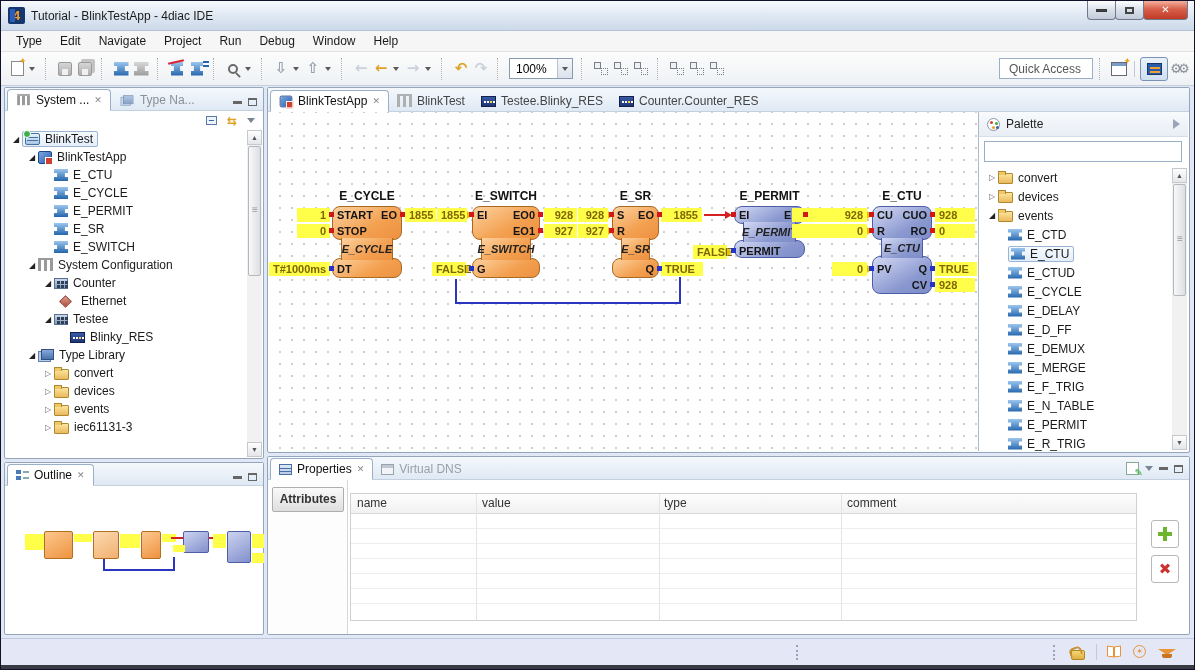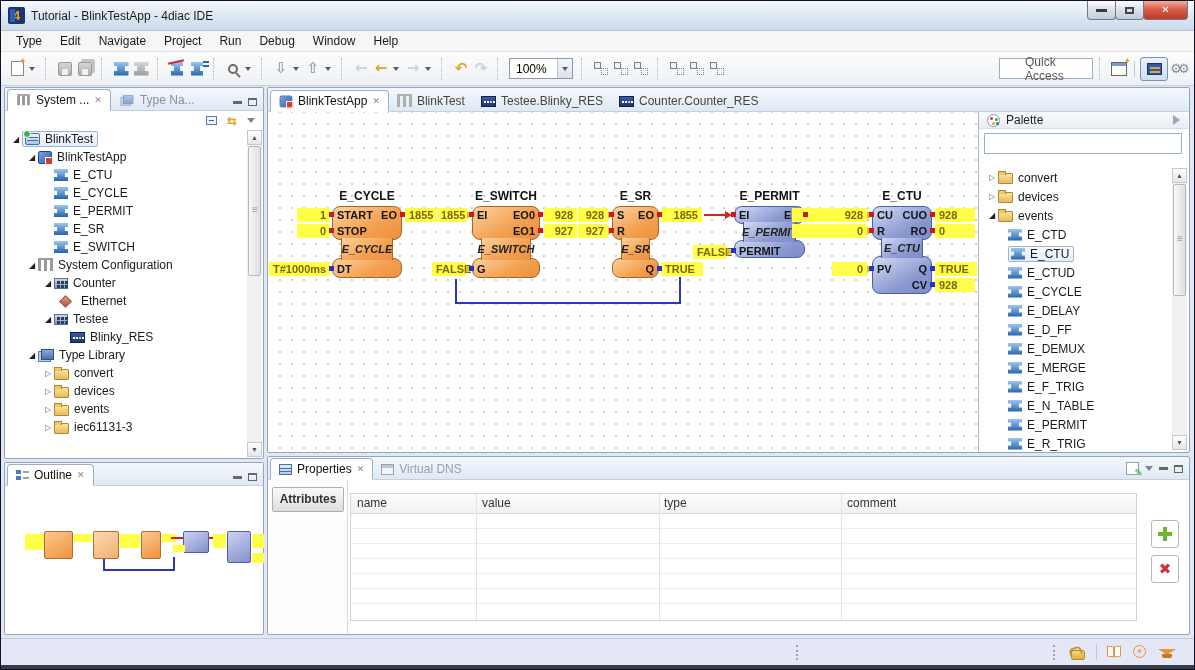--- a/index.html
+++ b/index.html
@@ -46,21 +46,21 @@
   .i-arr { font:bold 15px/15px "DejaVu Sans",sans-serif; }
   .c-pale { color:#c9d0da; } .c-yel { color:#dfa228; } .c-gray { color:#9aa2ae; }
   .combo { width:64px; height:21px; border:1px solid #8a9ab0; background:#fff; display:flex;
     align-items:center; font-size:12px; padding-left:6px; margin:0 2px; }
   .combo .cdd { margin-left:auto; width:15px; height:19px; background:linear-gradient(#f4f6f9,#dbe2ec);
     border-left:1px solid #b8c4d4; display:flex; align-items:center; justify-content:center; }
   .i-lay { width:16px; height:15px; position:relative; margin:0 2px; }
   .i-lay::before { content:""; position:absolute; left:1px; top:1px; width:5px; height:5px; border:1px solid #7a7f88; background:#eef1f5; }
   .i-lay::after { content:""; position:absolute; right:1px; bottom:1px; width:5px; height:5px; border:1px dotted #7a7f88; }
   .qa { margin-left:auto; width:94px; height:21px; border:1px solid #9ab0c8; background:#fff;
-    color:#555; font-size:12px; display:flex; align-items:center; padding-left:25px; }
+    color:#555; font-size:12px; display:flex; align-items:center; padding-left:9px; }
   .i-perspnew { width:16px; height:14px; border:1px solid #667; background:#fff; position:relative; }
   .i-perspnew::before { content:""; position:absolute; left:0; top:0; right:0; height:3px; background:#7a9cc8; }
   .i-perspnew::after { content:"✦"; position:absolute; right:-5px; top:-7px; color:#e8a020; font-size:9px; }
   .persp-active { width:28px; height:24px; border:1px solid #7a92b8; border-radius:3px;
     background:linear-gradient(#eaf1f9,#cfdff0); display:flex; align-items:center; justify-content:center; }
   .i-4diac { width:15px; height:12px; background:#2a5caa; border:1px solid #16366e; position:relative; }
   .i-4diac::after { content:""; position:absolute; left:2px; top:3px; width:10px; height:2px; background:#f0a030; box-shadow:0 4px 0 #f0a030; }
   .i-gears { color:#8a8f98; font-size:13px; letter-spacing:-4px; }
   
   .view { position:absolute; background:#fff; border:1px solid #96a6ba; border-radius:2px; }
@@ -144,21 +144,21 @@
     text-align:right; padding:0 4px; z-index:2; }
   .val.la { text-align:left; }
   .val.ar::after { content:""; position:absolute; right:-6px; top:3px; border-left:6px solid #e2c300;
     border-top:4px solid transparent; border-bottom:4px solid transparent; }
   .cline { position:absolute; background:#d42222; z-index:1; }
   .carrow { position:absolute; width:0; height:0; border-left:7px solid #d42222; border-top:4px solid transparent;
     border-bottom:4px solid transparent; z-index:2; }
   .bline { position:absolute; background:#2a35c0; z-index:1; }
   
   .palette { position:absolute; top:24px; right:1px; width:210px; bottom:1px; border-left:1px solid #aab8c8; background:#fff; }
-  .palhead { height:17px; background:linear-gradient(#f8fafc,#e8eef5); border-bottom:1px solid #d4dde8;
+  .palhead { height:25px; background:linear-gradient(#f8fafc,#e8eef5); border-bottom:1px solid #d4dde8;
     display:flex; align-items:center; padding:0 8px; gap:6px; font-size:12px; color:#222; }
   .ic-pal { width:13px; height:13px; border:1px solid #8899aa; border-radius:50%; background:#fff; }
   .ic-pal::after { content:""; position:absolute; left:2px; top:2px; width:3px; height:3px; border-radius:50%; background:#d04030;
     box-shadow:5px 1px 0 #3fae49,2px 5px 0 #e8a020,6px 5px 0 #3a62b8; }
   .pal-pin { margin-left:auto; width:0; height:0; border-top:5px solid transparent; border-bottom:5px solid transparent; border-left:7px solid #98a6b8; }
   .palsearch { margin:4px 5px; height:21px; width:198px; border:1px solid #9ab0c8; background:#fff; font-size:12px; padding:0 4px; }
   .paltree { position:absolute; left:1px; right:17px; top:56px; bottom:0; overflow:hidden; font-size:12px; color:#1a1a1a; }
   .prow { display:flex; align-items:center; height:19px; padding-left:6px; white-space:nowrap; }
   .prow .ind { width:22px; flex:none; }
   

